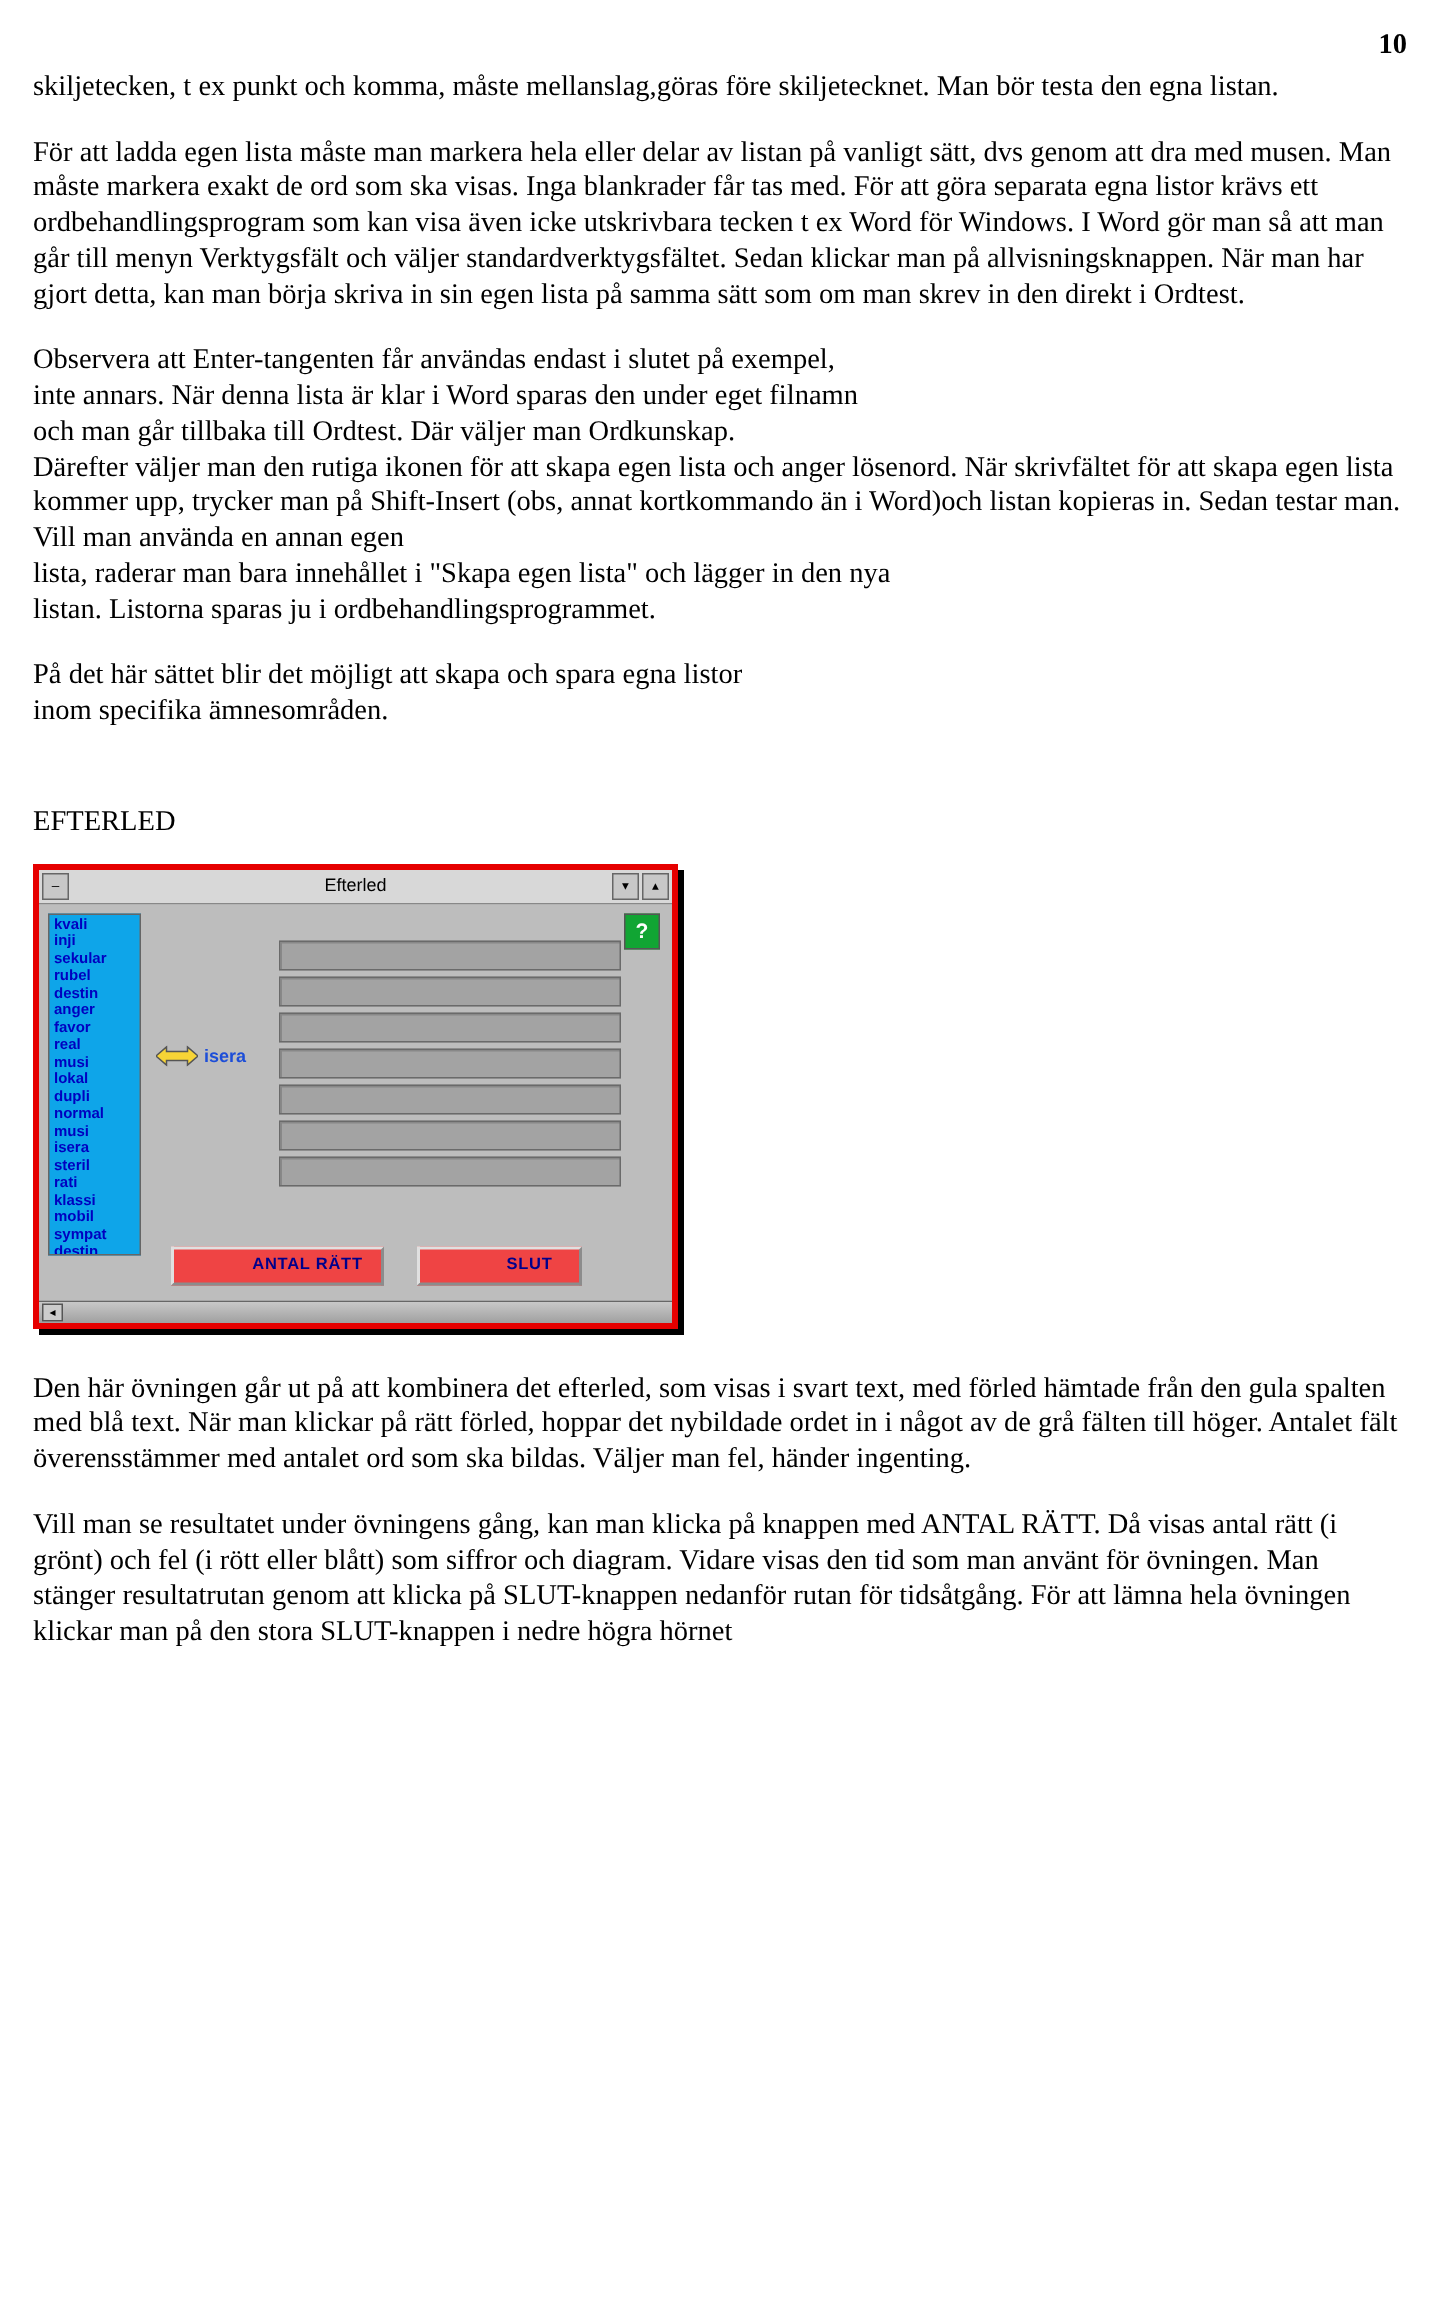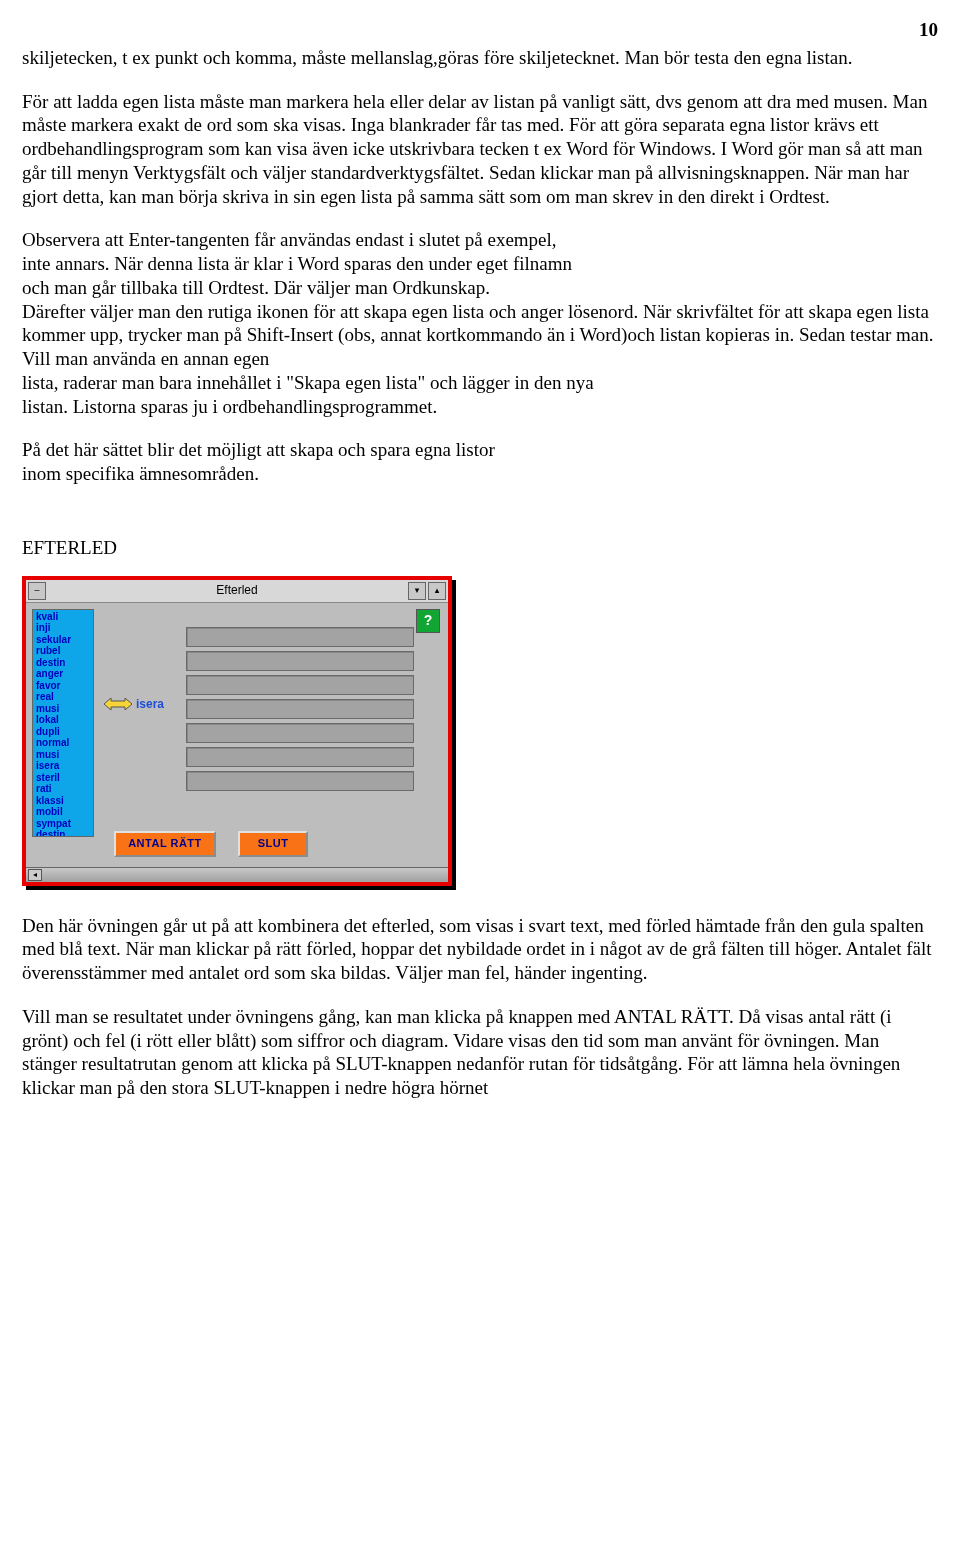--- a/index.html
+++ b/index.html
@@ -141,30 +141,31 @@
   .btn-row {
     position: absolute;
     left: 88px;
     bottom: 10px;
     display: flex;
     gap: 22px;
   }
   .win-btn {
     min-width: 98px;
     height: 22px;
-    background: #f97316;
+    background: #ef4444;
     border: 2px outset #e0e0e0;
     font-family: Arial, sans-serif;
     font-size: 11px;
     color: #00008b;
     font-weight: bold;
     display: flex;
     align-items: center;
     justify-content: center;
     letter-spacing: 0.5px;
+    padding-left: 40px;
   }
   .win-btn.small { min-width: 66px; }
   .fig-scroll {
     height: 14px;
     background: linear-gradient(#c8c8c8,#a0a0a0);
     border-top: 1px solid #666;
     display:flex;
     align-items:center;
     padding:0 2px;
     gap:110px;

